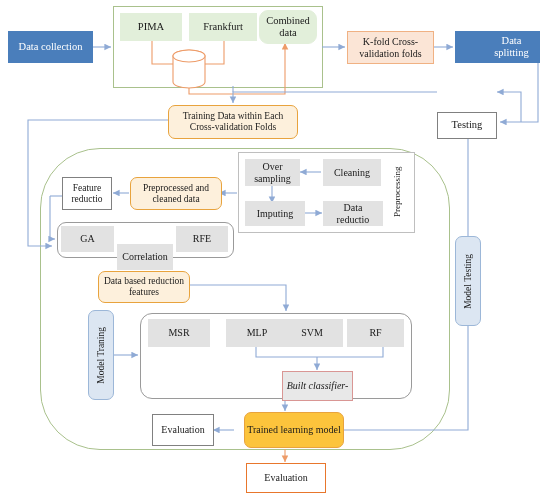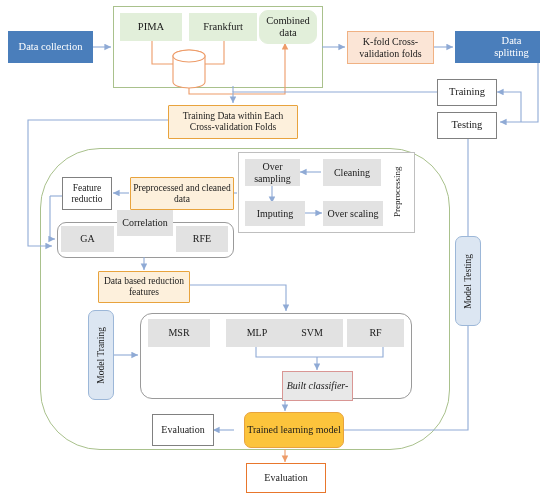--- a/index.html
+++ b/index.html
@@ -8,21 +8,21 @@
 
   .node{position:absolute;box-sizing:border-box;display:flex;align-items:center;
         justify-content:center;text-align:center;line-height:1.15;}
   .node span{display:block;padding:0 2px;}
 
   
   .blue-solid{background:#4a7ebb;border:1px solid #4a7ebb;color:#ffffff;}
   .green-soft{background:#e2efda;border:1px solid #e2efda;color:#1a1a1a;}
   .peach{background:#fbe5d6;border:1px solid #f0b183;color:#1a1a1a;}
   .plain{background:#ffffff;border:1px solid #808080;color:#1a1a1a;}
-  .amber-round{background:#fdf0dc;border:1px solid #e8a33d;border-radius:1px;color:#1a1a1a;}
+  .amber-round{background:#fdf0dc;border:1px solid #e8a33d;border-radius:7px;color:#1a1a1a;}
   .amber-strong{background:#fcc43c;border:1px solid #e8a33d;border-radius:7px;color:#1a1a1a;margin-left:8px;}
   .grey{background:#e2e2e2;border:1px solid #e2e2e2;color:#1a1a1a;}
   .grey-round-wrap{background:#ffffff;border:1px solid #9a9a9a;border-radius:9px;}
   .white-round-wrap{background:#ffffff;border:1px solid #9a9a9a;border-radius:12px;}
   .white-rect-wrap{background:#ffffff;border:1px solid #bfbfbf;}
   .pink{background:#e8e8e8;border:1px solid #d99694;color:#1a1a1a;font-style:italic;}
   .orange-out{background:#ffffff;border:1px solid #e8762c;color:#1a1a1a;}
   .lightblue-v{background:#dce6f2;border:1px solid #9cb7d8;border-radius:7px;color:#1a1a1a;}
 
   .vert{writing-mode:vertical-rl;transform:rotate(180deg);}
@@ -133,23 +133,20 @@
   </div>
 
   <div class="node peach" style="left:347px;top:31px;width:87px;height:33px;font-size:10px;justify-content:flex-end;">
     <span>K-fold Cross-validation folds</span>
   </div>
 
   <div class="node blue-solid" style="left:455px;top:31px;width:85px;height:32px;font-size:10.5px;padding-left:28px;">
     <span>Data splitting</span>
   </div>
 
-  <div class="node plain" style="left:437px;top:79px;width:60px;height:27px;font-size:10.5px;">
-    <span>Training</span>
-  </div>
 
   <div class="node plain" style="left:437px;top:112px;width:60px;height:27px;font-size:10.5px;">
     <span>Testing</span>
   </div>
 
   <div class="node amber-round" style="left:168px;top:105px;width:130px;height:34px;font-size:9.5px;">
     <span>Training Data within Each Cross-validation Folds</span>
   </div>
 
   <div class="node grey" style="left:245px;top:159px;width:55px;height:27px;font-size:10px;">
@@ -158,40 +155,40 @@
 
   <div class="node grey" style="left:323px;top:159px;width:58px;height:27px;font-size:10px;">
     <span>Cleaning</span>
   </div>
 
   <div class="node grey" style="left:245px;top:201px;width:60px;height:25px;font-size:10px;">
     <span>Imputing</span>
   </div>
 
   <div class="node grey" style="left:323px;top:201px;width:60px;height:25px;font-size:10px;">
-    <span>Over scaling</span>
+    <span>Data reductio</span>
   </div>
 
   <div class="node vert" style="left:389px;top:158px;width:16px;height:68px;font-size:9px;color:#1a1a1a;">
     <span>Preprocessing</span>
   </div>
 
-  <div class="node amber-round" style="left:130px;top:177px;width:104px;height:33px;font-size:9.5px;">
+  <div class="node amber-round" style="left:130px;top:177px;width:92px;height:33px;font-size:9.5px;">
     <span>Preprocessed and cleaned data</span>
   </div>
 
   <div class="node plain" style="left:62px;top:177px;width:50px;height:33px;font-size:9.5px;">
     <span>Feature reductio</span>
   </div>
 
   <div class="node grey" style="left:61px;top:226px;width:53px;height:26px;font-size:10px;">
     <span>GA</span>
   </div>
 
-  <div class="node grey" style="left:117px;top:210px;width:56px;height:26px;font-size:10px;align-items:center;">
+  <div class="node grey" style="left:117px;top:244px;width:56px;height:26px;font-size:10px;align-items:center;">
     <span>Correlation</span>
   </div>
 
   <div class="node grey" style="left:176px;top:226px;width:52px;height:26px;font-size:10px;">
     <span>RFE</span>
   </div>
 
   <div class="node amber-round" style="left:98px;top:271px;width:92px;height:32px;font-size:9.5px;">
     <span>Data based reduction features</span>
   </div>

